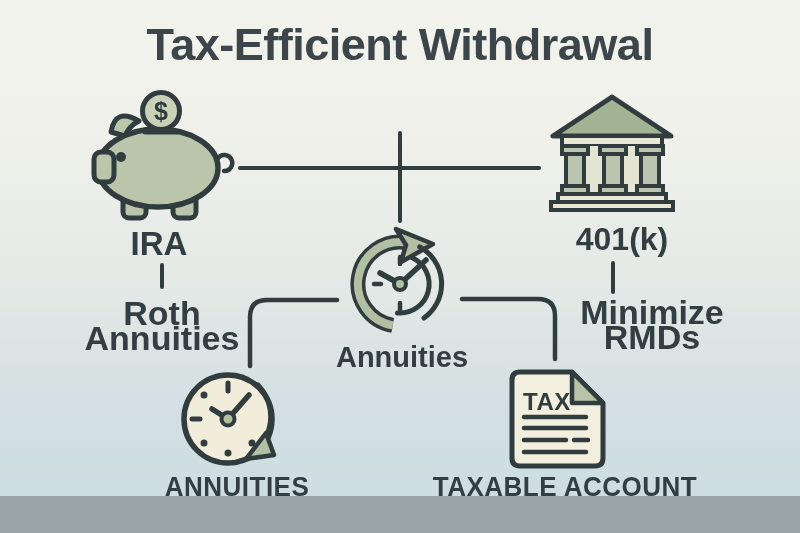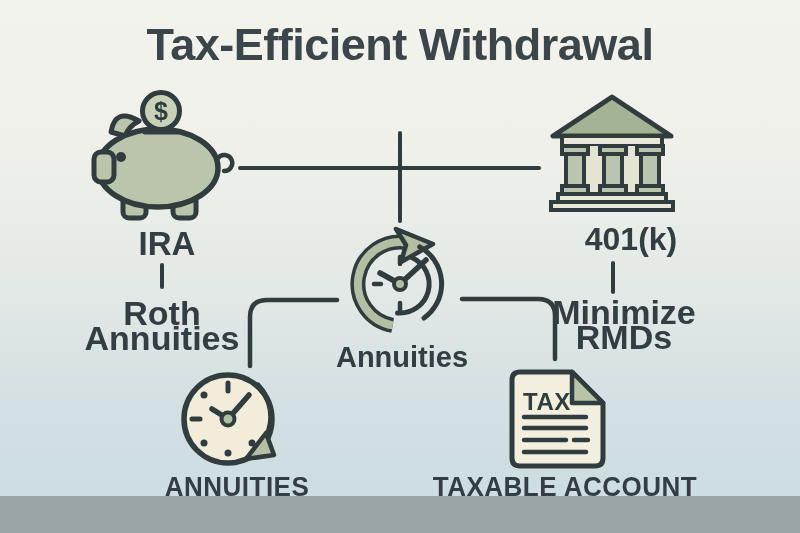--- a/index.html
+++ b/index.html
@@ -41,41 +41,41 @@
     <rect x="88" y="104" width="23" height="24" rx="6" fill="#bac5ab" stroke="#313c3e" stroke-width="5"></rect>
     <path d="M133,68 a8,8 0 1 1 6,13" fill="none" stroke="#313c3e" stroke-width="4.5" stroke-linecap="round"></path>
     <path d="M26,42 Q30,17 54,31 Q44,36 40,46 Z" fill="#bac5ab" stroke="#313c3e" stroke-width="5" stroke-linejoin="round"></path>
     <ellipse cx="73" cy="78" rx="60" ry="39" fill="#bac5ab" stroke="#313c3e" stroke-width="5.5"></ellipse>
     <rect x="9" y="62" width="20" height="30" rx="7" fill="#bac5ab" stroke="#313c3e" stroke-width="5"></rect>
     <circle cx="36" cy="67" r="5" fill="#313c3e"></circle>
     <line x1="60" y1="42" x2="93" y2="42" stroke="#313c3e" stroke-width="5" stroke-linecap="round"></line>
     <circle cx="76" cy="21" r="18.5" fill="#c9d1b8" stroke="#313c3e" stroke-width="5"></circle>
     <text x="76" y="30" text-anchor="middle" font-size="25" font-weight="bold" fill="#313c3e">$</text>
   </svg>
-  <div class="lbl" style="left:167px;top:227px;font-size:33px;">IRA</div>
+  <div class="lbl" style="left:159px;top:227px;font-size:33px;">IRA</div>
 
   <svg class="abs" style="left:549px;top:93px;" width="126" height="121" viewBox="0 0 126 121">
     <path d="M63,4 L4,43 H122 Z" fill="#a2b494" stroke="#313c3e" stroke-width="5" stroke-linejoin="round"></path>
     <rect x="13" y="43" width="100" height="10" fill="#e9e8d7" stroke="#313c3e" stroke-width="4"></rect>
     <rect x="17" y="53" width="92" height="48" fill="#e4e4d3"></rect>
     <g fill="#b9c5ae" stroke="#313c3e" stroke-width="4">
       <rect x="13" y="53" width="26" height="8"></rect>
         <rect x="17" y="61" width="18" height="32"></rect>
         <rect x="13" y="93" width="26" height="8"></rect>
       <rect x="51" y="53" width="26" height="8"></rect>
         <rect x="55" y="61" width="18" height="32"></rect>
         <rect x="51" y="93" width="26" height="8"></rect>
       <rect x="88" y="53" width="26" height="8"></rect>
         <rect x="92" y="61" width="18" height="32"></rect>
         <rect x="88" y="93" width="26" height="8"></rect>
     </g>
     <rect x="9" y="101" width="108" height="8" fill="#e9e8d7" stroke="#313c3e" stroke-width="4"></rect>
     <rect x="2" y="109" width="122" height="8" fill="#e9e8d7" stroke="#313c3e" stroke-width="4"></rect>
   </svg>
-  <div class="lbl" style="left:622px;top:223px;font-size:32px;margin-left:9px;">401(k)</div>
+  <div class="lbl" style="left:622px;top:223px;font-size:32px;">401(k)</div>
 
   <svg class="abs" style="left:344px;top:226px;" width="112" height="112" viewBox="0 0 112 112">
     <path d="M48.7,99.4 A42,42 0 1 1 63.3,16.6" fill="none" stroke="#313c3e" stroke-width="15"></path>
     <path d="M48.7,99.4 A42,42 0 1 1 63.3,16.6" fill="none" stroke="#b2bfa2" stroke-width="8"></path>
     <polygon points="52,3 89,18 57,36 62,19" fill="#b2bfa2" stroke="#313c3e" stroke-width="4.5" stroke-linejoin="round"></polygon>
     <path d="M75.7,20.9 A42,42 0 0 1 80,92" fill="none" stroke="#313c3e" stroke-width="5" stroke-linecap="round"></path>
     <path d="M68.3,31.7 A29,29 0 0 1 53.5,86.9" fill="none" stroke="#313c3e" stroke-width="5" stroke-linecap="round"></path>
     <line x1="56" y1="31" x2="56" y2="38" stroke="#313c3e" stroke-width="4.5" stroke-linecap="round"></line>
     <line x1="30" y1="58" x2="37" y2="58" stroke="#313c3e" stroke-width="4.5" stroke-linecap="round"></line>
     <line x1="56" y1="77" x2="56" y2="84" stroke="#313c3e" stroke-width="4.5" stroke-linecap="round"></line>
@@ -83,21 +83,21 @@
     <line x1="56" y1="58" x2="36" y2="47" stroke="#313c3e" stroke-width="5.5" stroke-linecap="round"></line>
     <circle cx="56" cy="58" r="6" fill="#b2bfa2" stroke="#313c3e" stroke-width="4"></circle>
   </svg>
   <div class="lbl" style="left:402px;top:343px;font-size:29px;">Annuities</div>
 
   <div class="lbl sub2" style="left:162px;top:301px;">
     <div>Roth</div>
     <div>Annuities</div>
   </div>
 
-  <div class="lbl sub2" style="left:624px;top:300px;">
+  <div class="lbl sub2" style="left:652px;top:300px;">
     <div>Minimize</div>
     <div>RMDs</div>
   </div>
 
   <svg class="abs" style="left:168px;top:371px;" width="136" height="126" viewBox="0 0 136 126">
     <circle cx="60" cy="48" r="44" fill="#f1edda" stroke="#313c3e" stroke-width="5.5"></circle>
     <line x1="60" y1="12" x2="60" y2="20" stroke="#313c3e" stroke-width="5" stroke-linecap="round"></line>
     <line x1="24" y1="48" x2="32" y2="48" stroke="#313c3e" stroke-width="5" stroke-linecap="round"></line>
     <circle cx="36" cy="24" r="3.5" fill="#313c3e"></circle>
     <circle cx="36" cy="72" r="3.5" fill="#313c3e"></circle>

